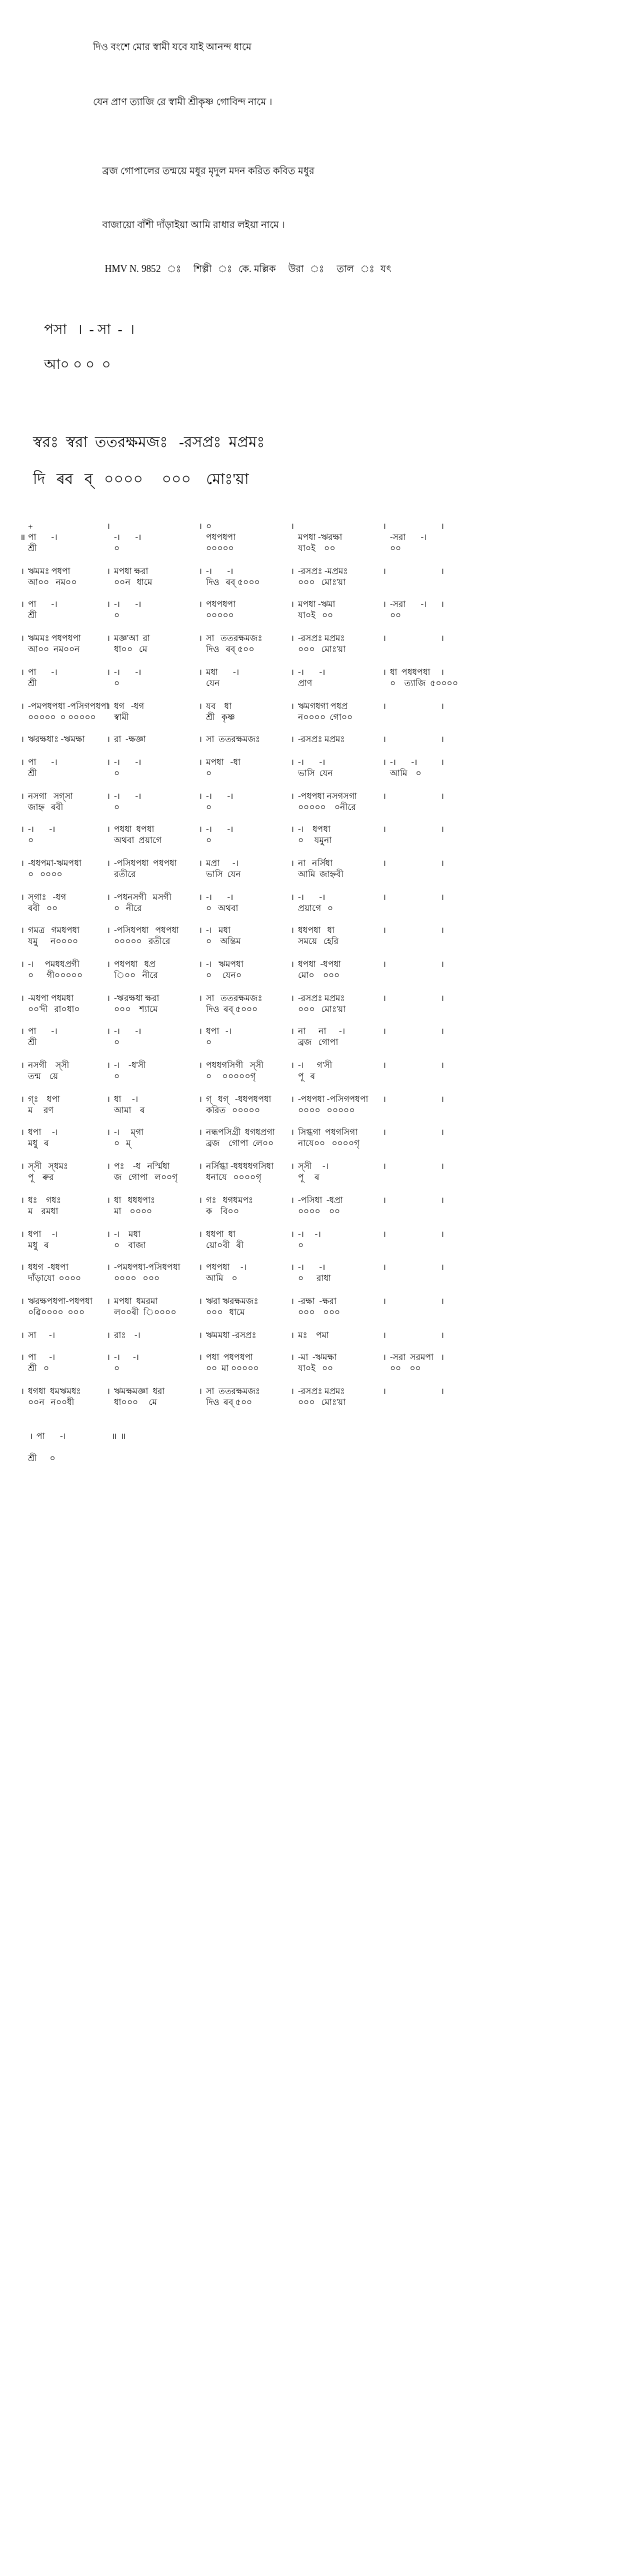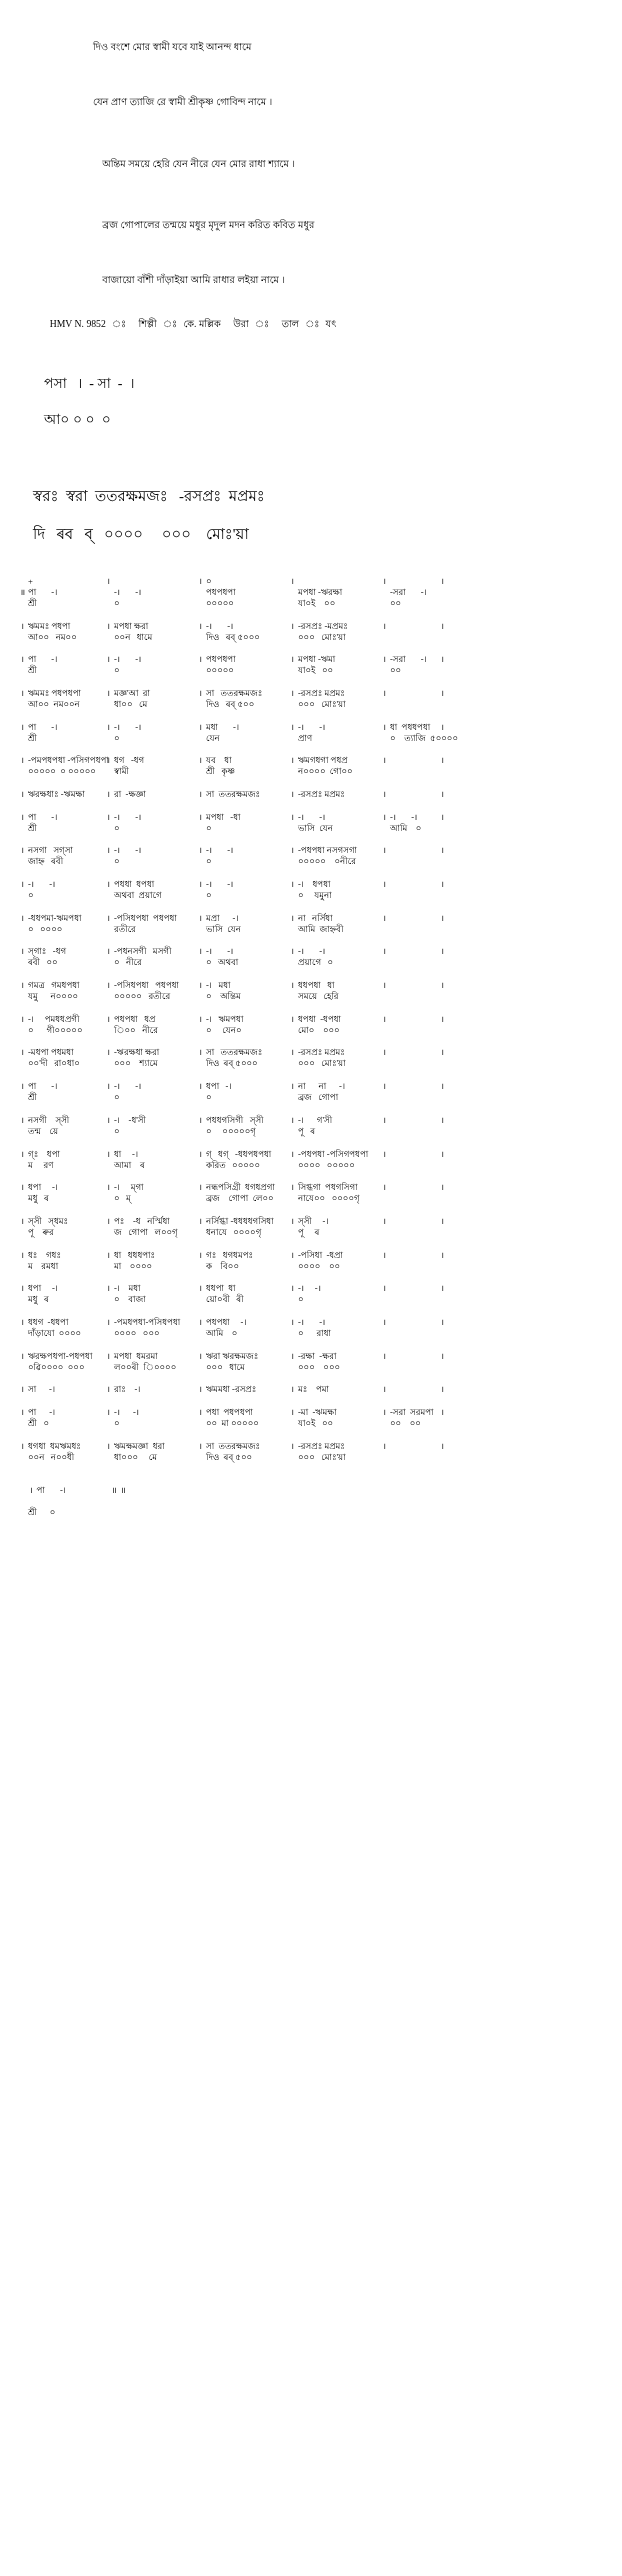--- a/index.html
+++ b/index.html
@@ -33,21 +33,21 @@
     white-space: pre;
     letter-spacing: 0.1px;
     margin-top: 40px;
   }
   .poem .line.indent2 { padding-left: 9.3px; }
   .poem .gap { height: 7px; }
 
   
   .recinfo {
     margin-top: 17px;
-    padding-left: 40px;
+    padding-left: 95px;
     font-size: 9.7px;
     white-space: pre;
   }
   .recinfo .seg { display: inline-block; }
   .recinfo .sep { display: inline-block; width: 6.2px; }
 
   
   .stub {
     margin-top: 11px;
     padding-left: 44px;
@@ -112,21 +112,20 @@
 </style>
 </head>
 <body>
 
 <div class="page">
 
   <div class="poem">
     <div class="line">দিও বংশে মোর স্বামী যবে যাই আনন্দ ধামে</div>
     <div class="line">যেন প্রাণ ত্যাজি রে স্বামী শ্রীকৃষ্ণ গোবিন্দ নামে ।</div>
     <div class="gap"></div>
-    <div class="line indent2">অন্তিম সময়ে হেরি যেন নীরে যেন মোর রাধা শ্যামে ।</div>
     <div class="gap"></div>
     <div class="line indent2">ব্রজ গোপালের তন্ময়ে মধুর মৃদুল মদন করিত কবিত মধুর</div>
     <div class="line indent2">বাজায়ো বাঁশী দাঁড়াইয়া আমি রাধার লইয়া নামে ।</div>
   </div>
 
   <div class="recinfo">
     <span class="seg">HMV N. 9852</span><span class="sep"></span><span class="seg">ঃ</span><span class="sep"></span><span class="sep"></span><span class="seg">শিল্পী</span><span class="sep"></span><span class="seg">ঃ</span><span class="sep"></span><span class="seg">কে. মল্লিক</span><span class="sep"></span><span class="sep"></span><span class="seg">উরা</span><span class="sep"></span><span class="seg">ঃ</span><span class="sep"></span><span class="sep"></span><span class="seg">তাল</span><span class="sep"></span><span class="seg">ঃ</span><span class="sep"></span><span class="seg">যৎ</span>
   </div>
 
   <div class="stub">

